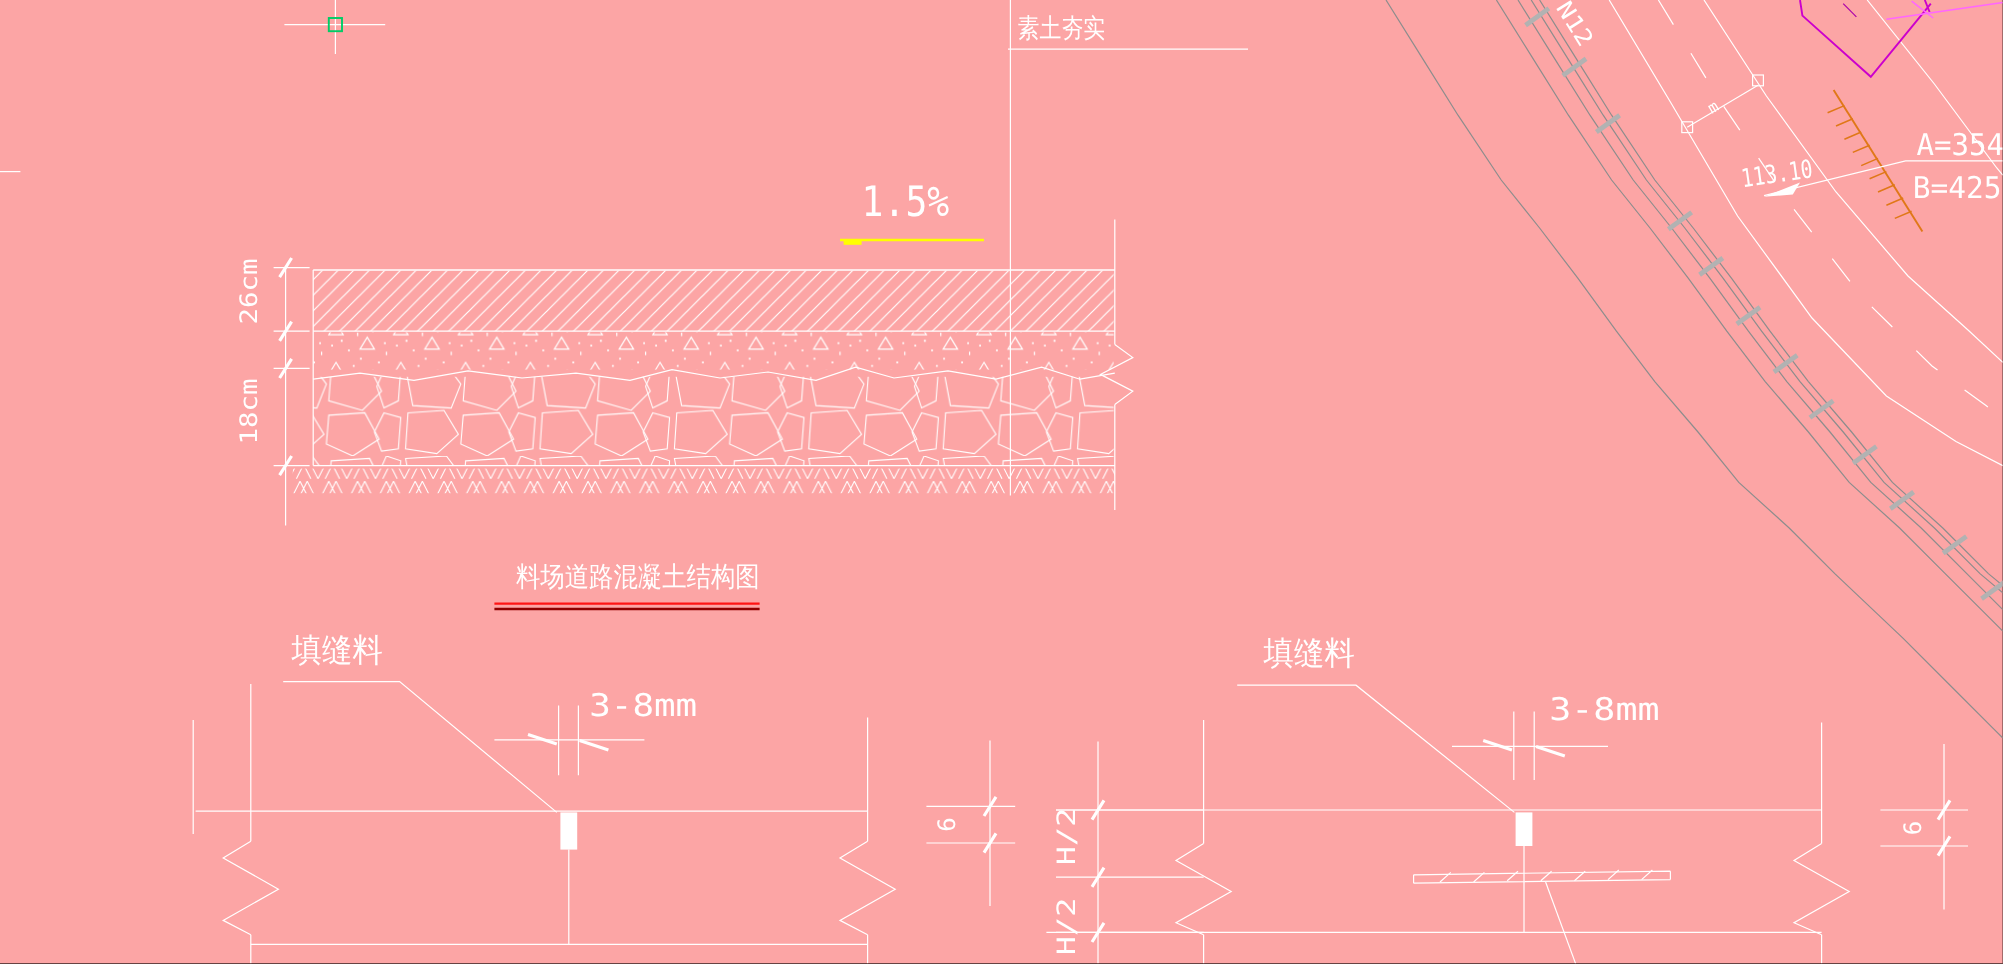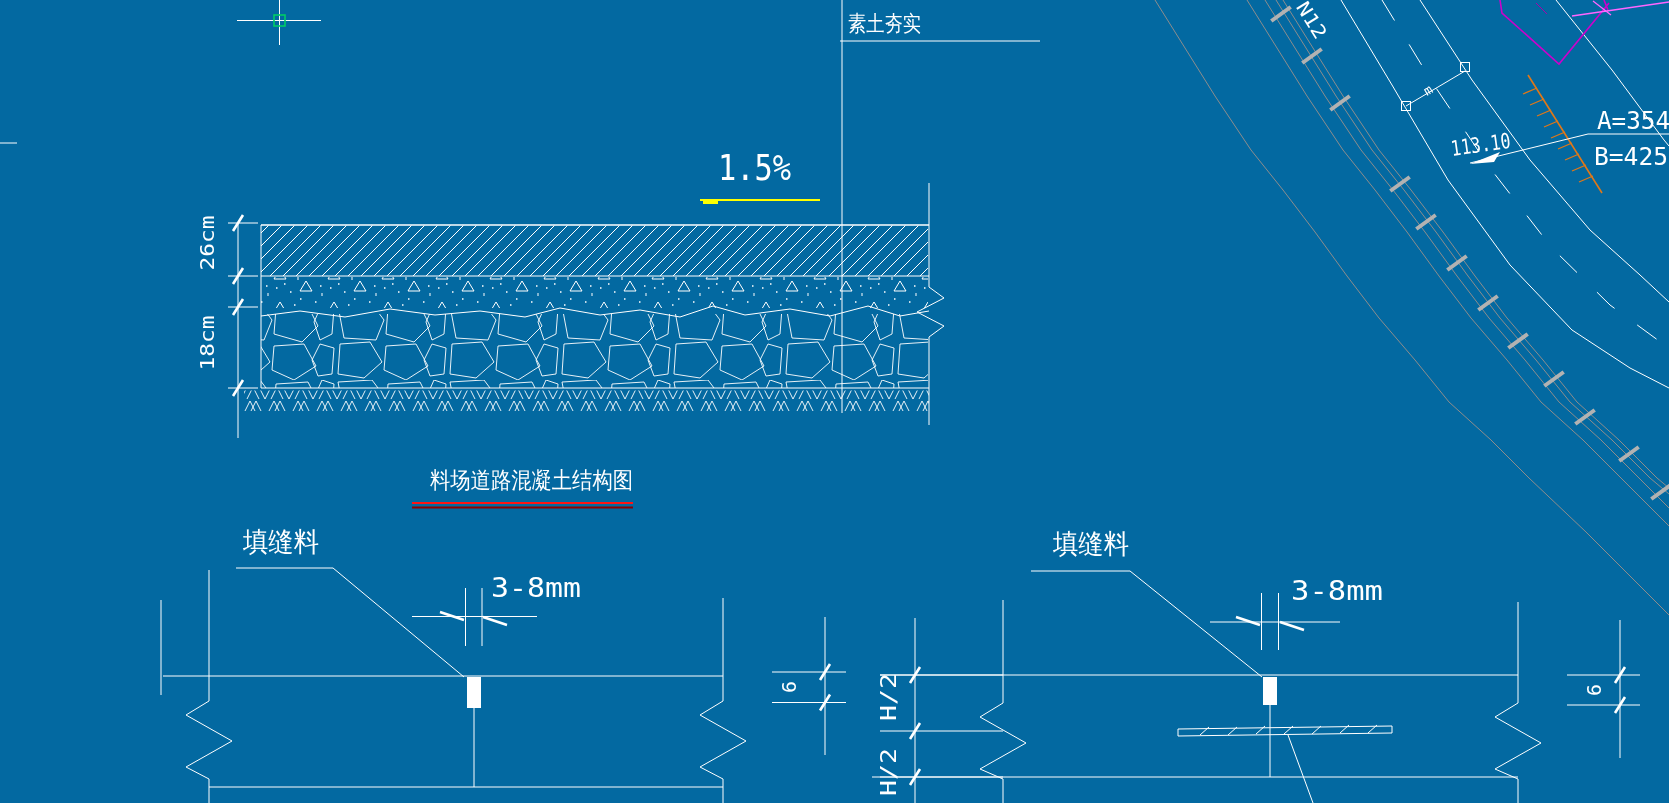--- a/index.html
+++ b/index.html
@@ -1,16 +1,16 @@
 <!DOCTYPE html>
 <html><head>
 <meta charset="utf-8">
 <style>
   html,body{margin:0;padding:0;background:#000;}
-  .viewport{position:relative;width:1669px;height:803px;background:#0369a1;overflow:hidden;}
+  .viewport{position:relative;width:1669px;height:803px;background:#fca5a5;overflow:hidden;}
   svg{display:block}
   text{fill:#ffffff;font-family:"DejaVu Sans Mono","DejaVu Sans",monospace;}
   text.cjk{font-family:"DejaVu Sans","Liberation Sans",sans-serif;}
   .thin{stroke:#ffffff;stroke-width:1;fill:none;}
   .thin2{stroke:#ffffff;stroke-width:1.3;fill:none;}
   .gray{stroke:#8d8d8d;stroke-width:1;fill:none;}
   .graytick{stroke:#b2b2b2;stroke-width:4;fill:none;}
   .yellow{stroke:#ffff00;fill:none;}
   .slash{stroke:#ffffff;stroke-width:2.6;fill:none;}
 </style>

